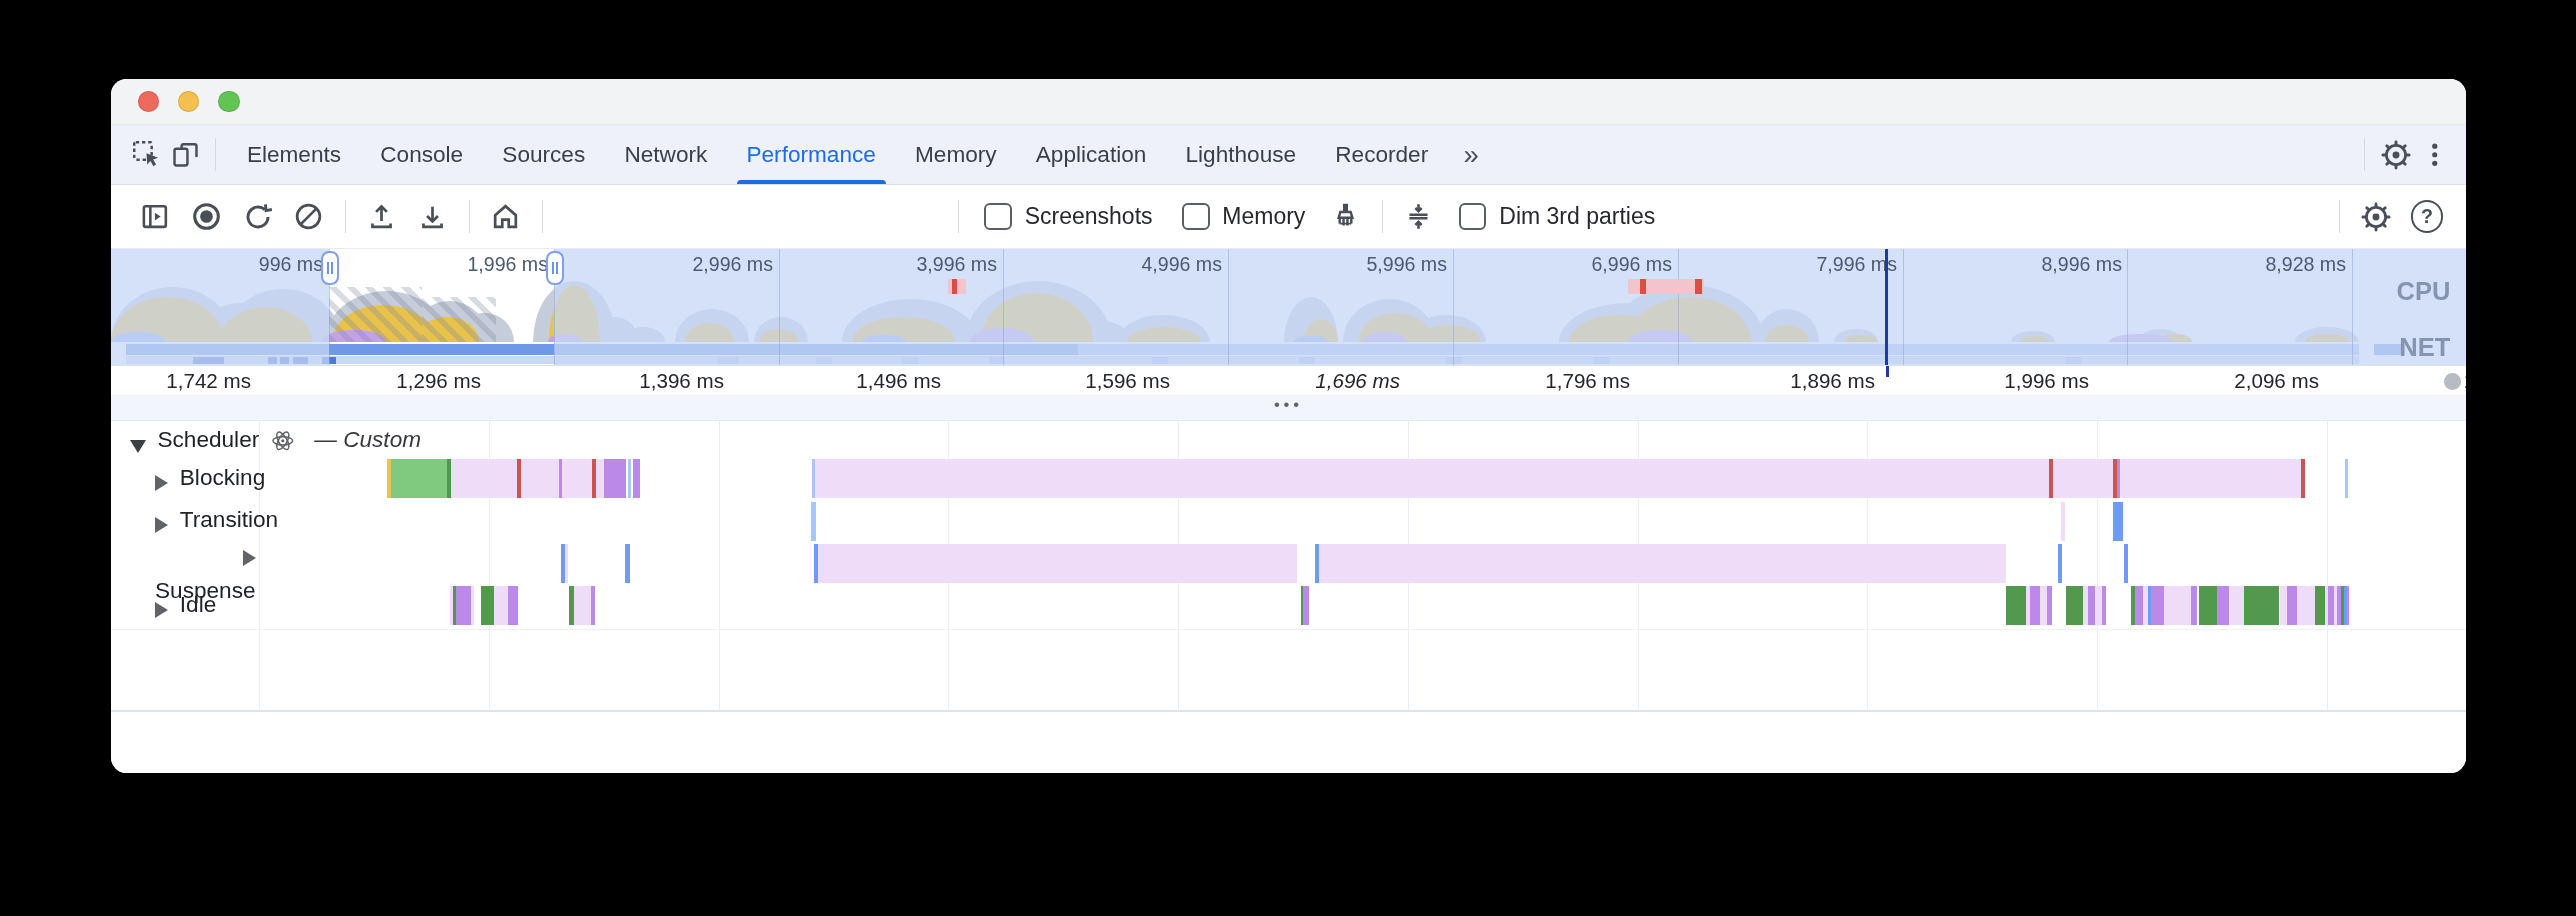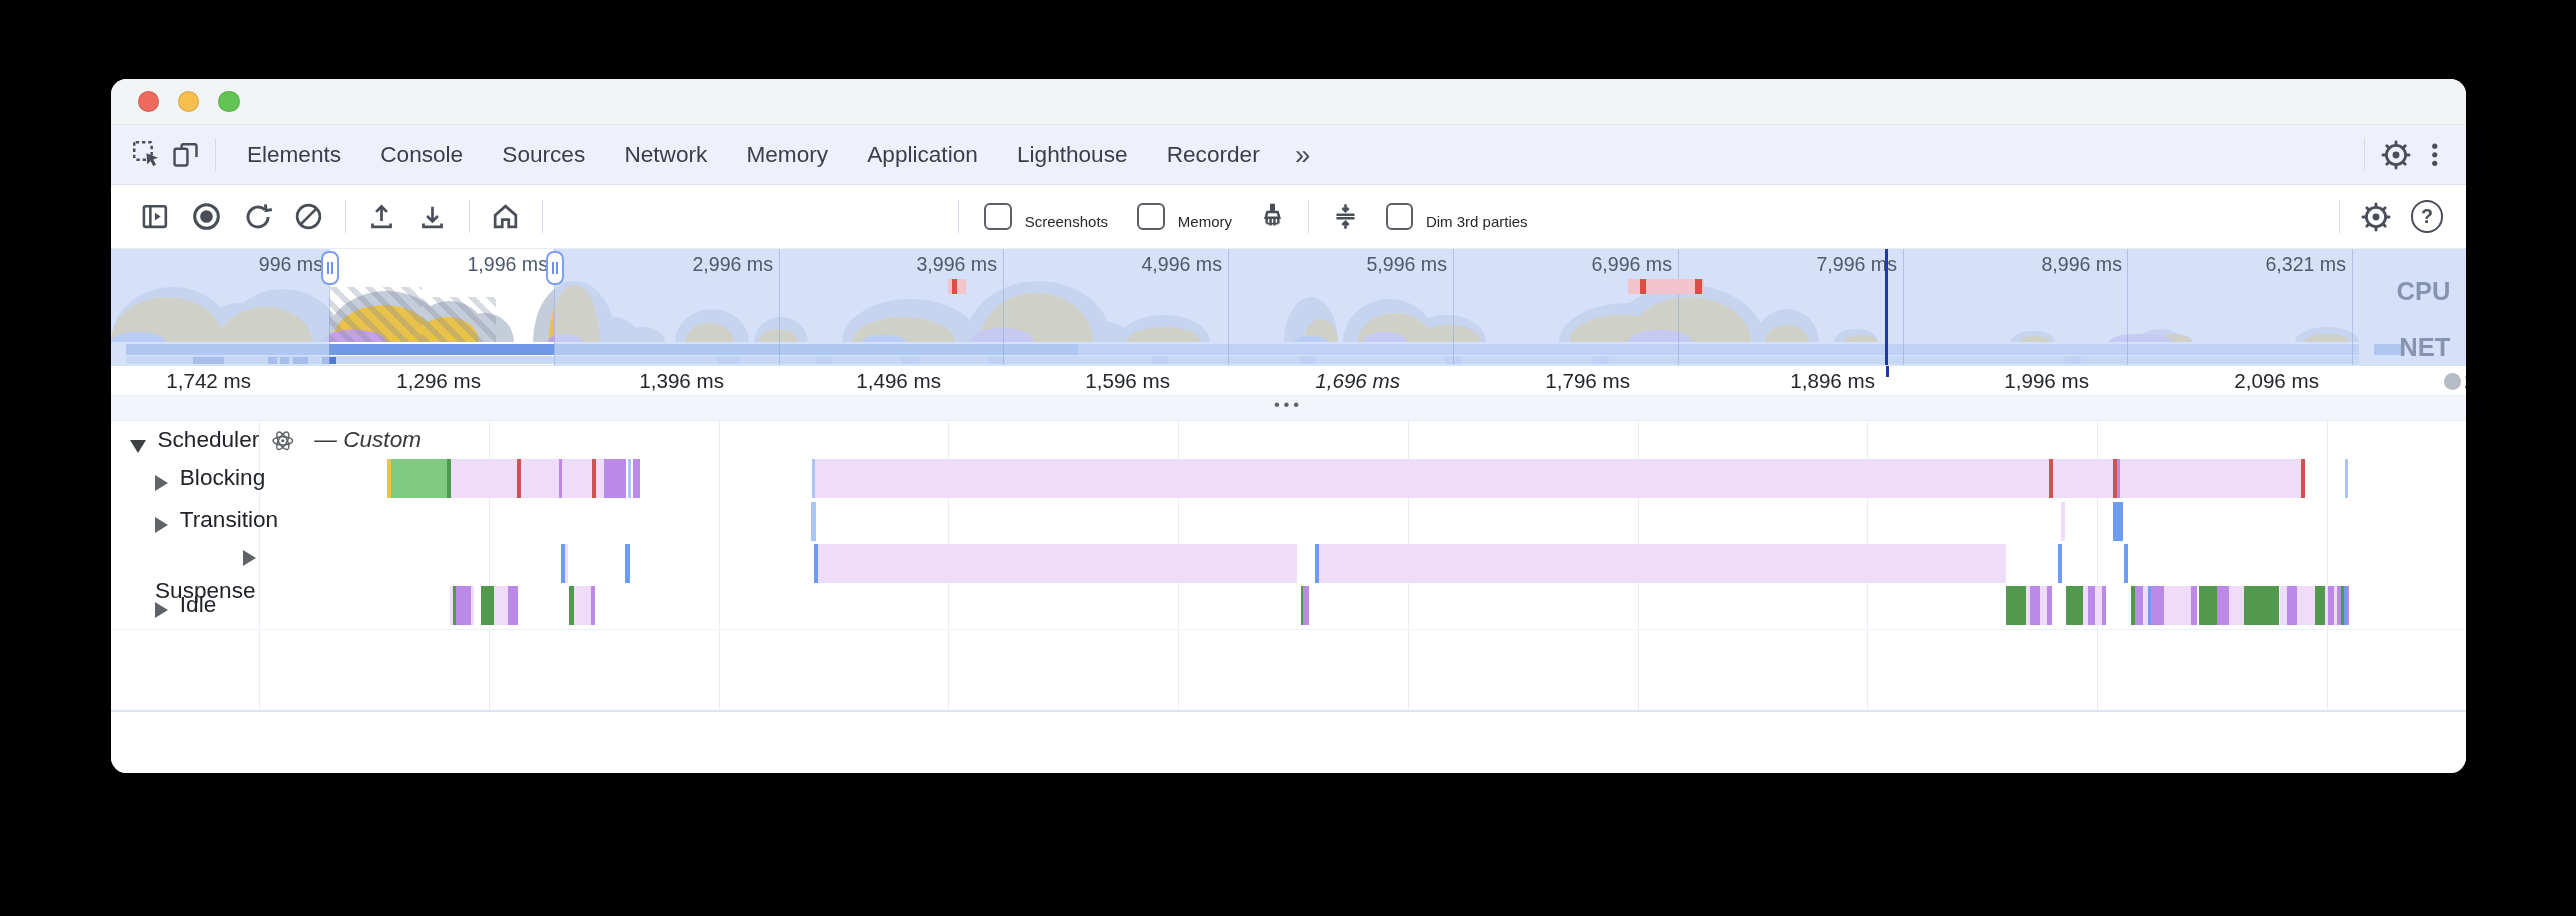--- a/index.html
+++ b/index.html
@@ -22,21 +22,21 @@
   .icon{width:39px;height:39px;display:flex;align-items:center;justify-content:center;color:#494e57;flex:none;}
   .icon svg{display:block;}
   .vsep{width:1px;height:33px;background:#d5dae6;margin:0 10.8px;flex:none;}
   .tabbar-right{margin-left:auto;display:flex;align-items:center;padding-right:11.8px;}
   .chev{font-size:27.5px;color:#494e57;padding:0 15.7px;}
   
   .toolbar{height:63px;background:#fff;display:flex;align-items:center;padding-left:19.6px;
            border-bottom:1px solid #e7ebf3;position:relative;}
   .toolbar .icon{margin:0 5.9px;}
   .cbgroup{position:absolute;left:836px;display:flex;align-items:center;}
-  .cb{display:flex;align-items:flex-end;gap:12.8px;font-size:15px;color:#26282c;margin:0 14.7px;cursor:default;}
+  .cb{display:flex;align-items:flex-start;gap:12.8px;font-size:23px;color:#26282c;margin:0 14.7px;cursor:default;}
   .cb .box{width:23.6px;height:23.6px;border:2.5px solid #5a5f66;border-radius:5.9px;background:#fff;flex:none;}
   .toolbar-right{position:absolute;right:13.7px;display:flex;align-items:center;}
   .help{width:28.5px;height:28.5px;border:2.6px solid #494e57;border-radius:50%;display:flex;align-items:center;
         justify-content:center;font-size:19.6px;font-weight:bold;color:#494e57;}
   
   .overview{position:relative;height:116px;background:#fff;border-bottom:1px solid #dbe1ee;overflow:hidden;}
   .ov-tick{position:absolute;top:0;bottom:0;width:1px;background:rgba(140,162,208,.5);}
   .hump{position:absolute;border-radius:50% 50% 0 0 / 100% 100% 0 0;}
   .hatch{position:absolute;background:repeating-linear-gradient(45deg,rgba(125,135,158,.30) 0 5.9px,rgba(255,255,255,0) 5.9px 12.8px);}
   .ov-overlay{position:absolute;top:0;bottom:0;background:rgba(199,215,245,.74);}
@@ -93,20 +93,21 @@
         <path d="M9 7 V5.5 A1.5 1.5 0 0 1 10.5 4 H19 A1.5 1.5 0 0 1 20.5 5.5 V14"></path>
         <rect x="3.5" y="7.5" width="10" height="13" rx="1.5"></rect>
       </svg>
     </span>
     <span class="vsep"></span>
     <div style="display:flex;height:100%" id="tabs">
           <div class="tab">Elements</div>
           <div class="tab">Console</div>
           <div class="tab">Sources</div>
           <div class="tab">Network</div>
+          <div class="tab active">Performance</div>
           <div class="tab">Memory</div>
           <div class="tab">Application</div>
           <div class="tab">Lighthouse</div>
           <div class="tab">Recorder</div>
         </div>
     <span class="chev">»</span>
     <div class="tabbar-right">
       <span class="vsep"></span>
       <span class="icon">
         <svg width="32" height="32" viewBox="0 0 24 24" fill="none" stroke="currentColor" stroke-width="2.1">
@@ -341,21 +342,21 @@
           <div class="ov-label" style="left: 1111px;">4,996 ms</div>
           <div class="ov-tick" style="left: 1342px;"></div>
           <div class="ov-label" style="left: 1336px;">5,996 ms</div>
           <div class="ov-tick" style="left: 1567px;"></div>
           <div class="ov-label" style="left: 1561px;">6,996 ms</div>
           <div class="ov-tick" style="left: 1792px;"></div>
           <div class="ov-label" style="left: 1786px;">7,996 ms</div>
           <div class="ov-tick" style="left: 2016px;"></div>
           <div class="ov-label" style="left: 2011px;">8,996 ms</div>
           <div class="ov-tick" style="left: 2241px;"></div>
-          <div class="ov-label" style="left: 2235px;">6,321 ms</div>
+          <div class="ov-label" style="left: 2235px;">8,928 ms</div>
         </div>
     <div id="ov-markers">
           <div class="marker" style="left: 837px; width: 17.7px;">
             <i style="left: 3.9px; width: 4.9px;"></i>
           </div>
           <div class="marker" style="left: 1517px; width: 76px;">
             <i style="left: 11.8px; width: 5.9px;"></i>
             <i style="left: 67px; width: 6.9px;"></i>
           </div>
         </div>

